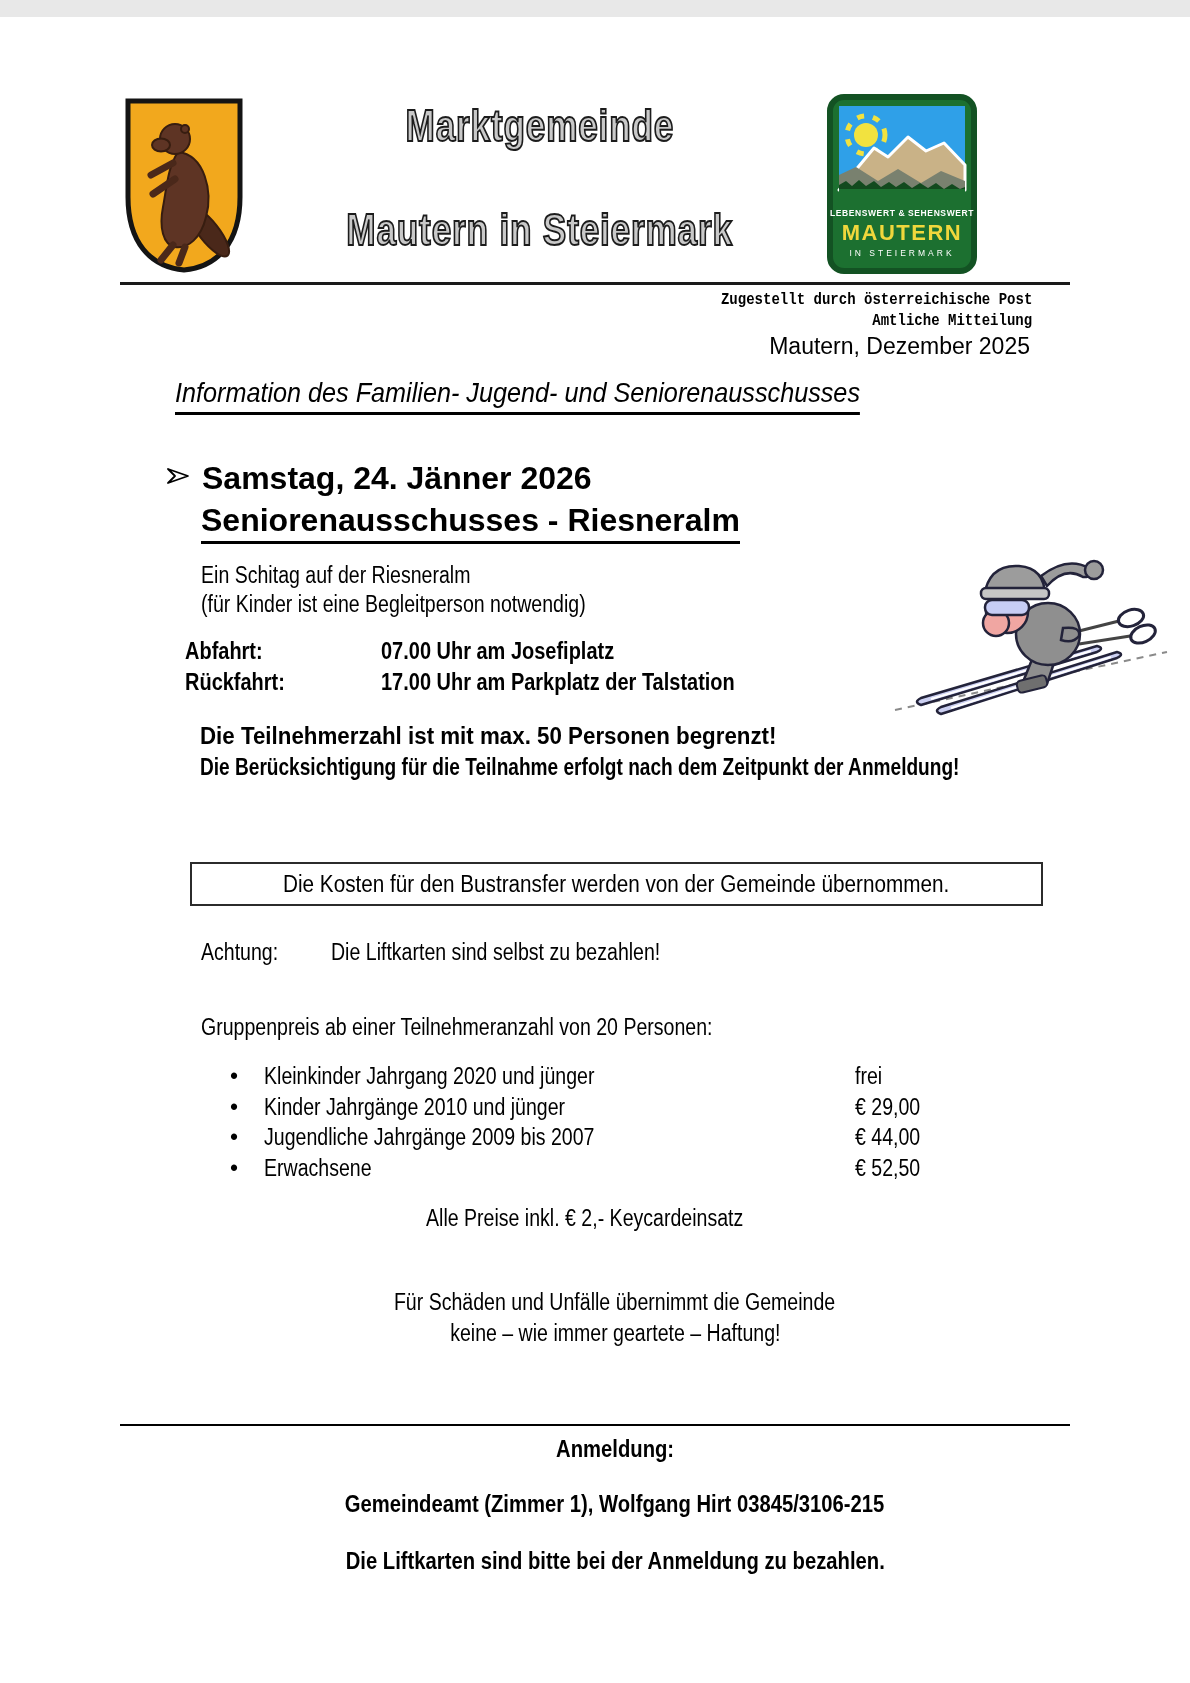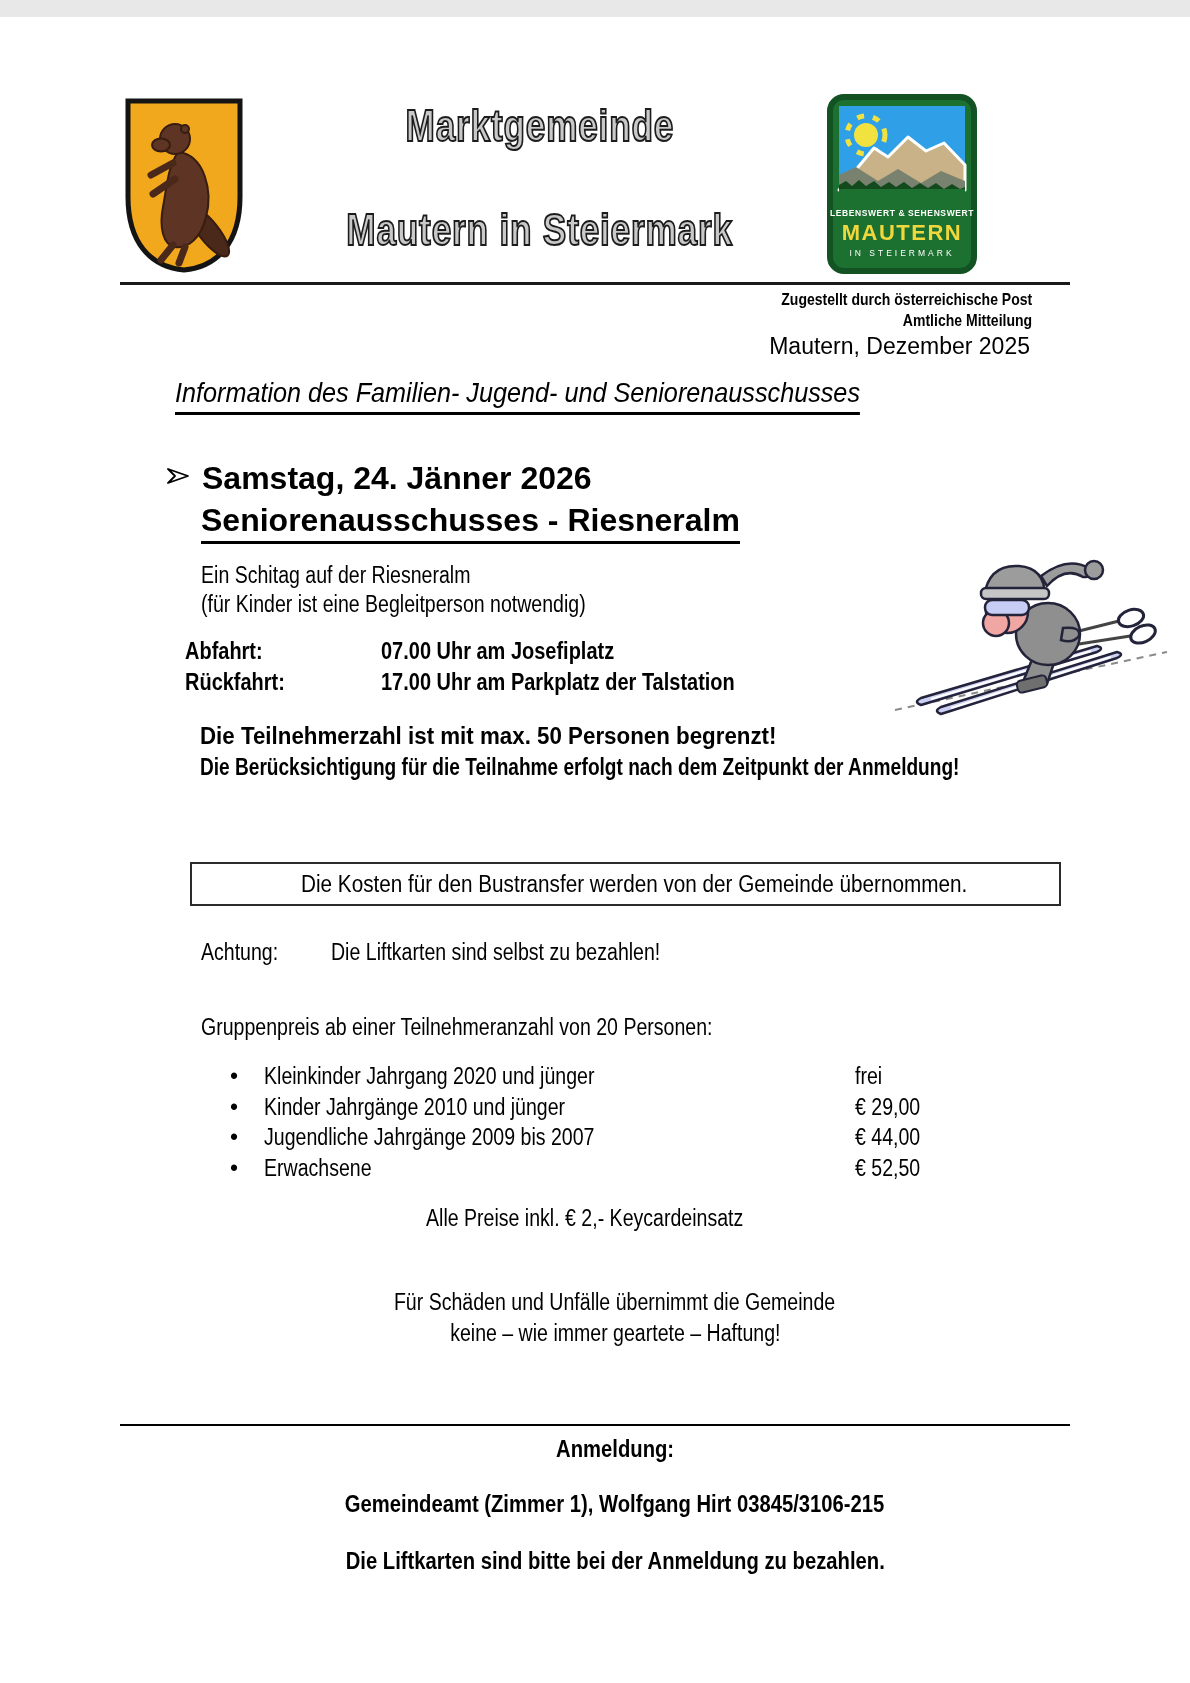--- a/index.html
+++ b/index.html
@@ -17,41 +17,41 @@
   .outline-text {
     font-weight:700; font-size:44px; letter-spacing:1px;
     color:#c9c9c9; -webkit-text-stroke:2px #1c1c1c;
   }
   .main-title { left:250px; top:84px; width:580px; text-align:center; }
   .main-title .line2 { margin-top:54px; }
 
   .rule1 { left:120px; top:265px; width:950px; border-top:3px solid #1a1a1a; }
   .rule2 { left:120px; top:1407px; width:950px; border-top:2px solid #000; }
 
-  .post-meta { top:272px; right:158px; text-align:right; font-weight:700; font-size:16.5px; line-height:21px; }
+  .post-meta { top:272px; right:158px; text-align:right; font-weight:700; font-size:16.5px; line-height:21px;font-family:Liberation Mono, monospace; }
   .dateline  { top:316px; right:160px; font-size:23px; }
 
   .info-heading { left:175px; top:360px; font-size:28px; font-weight:400; font-style:italic; }
   .info-heading .ul { border-bottom:3.5px solid #000; padding-bottom:3px; }
 
   .event-date  { left:166px; top:443px; font-size:32px; font-weight:700; }
   .event-date .arrow { display:inline-block; margin-right:12px; }
   .event-title { left:201px; top:485px; font-size:32px; font-weight:700; }
   .event-title .ul { border-bottom:3.5px solid #000; padding-bottom:2px; display:inline-block; }
 
   .desc { left:201px; top:544px; font-size:23px; line-height:29px; }
 
   .schedule { left:185px; top:619px; font-size:23.5px; font-weight:700; line-height:31px; }
   .sched-label { display:inline-block; width:196px; }
 
   .limit1 { left:200px; top:706px; font-size:23.5px; font-weight:700; }
   .limit2 { left:200px; top:737px; font-size:23px;   font-weight:700; }
 
   .costbox { left:190px; top:845px; width:849px; height:40px; border:2px solid #2b2b2b;
-             text-align:center; line-height:40px; font-size:23px;padding-left:18px; }
+             text-align:center; line-height:40px; font-size:23px; }
 
   .achtung { left:201px; top:922px; font-size:23px; }
   .achtung-label { display:inline-block; width:130px; }
 
   .gruppenpreis { left:201px; top:997px; font-size:23px; }
 
   .pricelist { left:200px; top:1046px; width:862px; }
   .price-row { position:relative; height:30.5px; font-size:23px; }
   .price-row .dot   { position:absolute; left:30px; top:0; }
   .price-row .lbl   { position:absolute; left:64px; top:0; }

